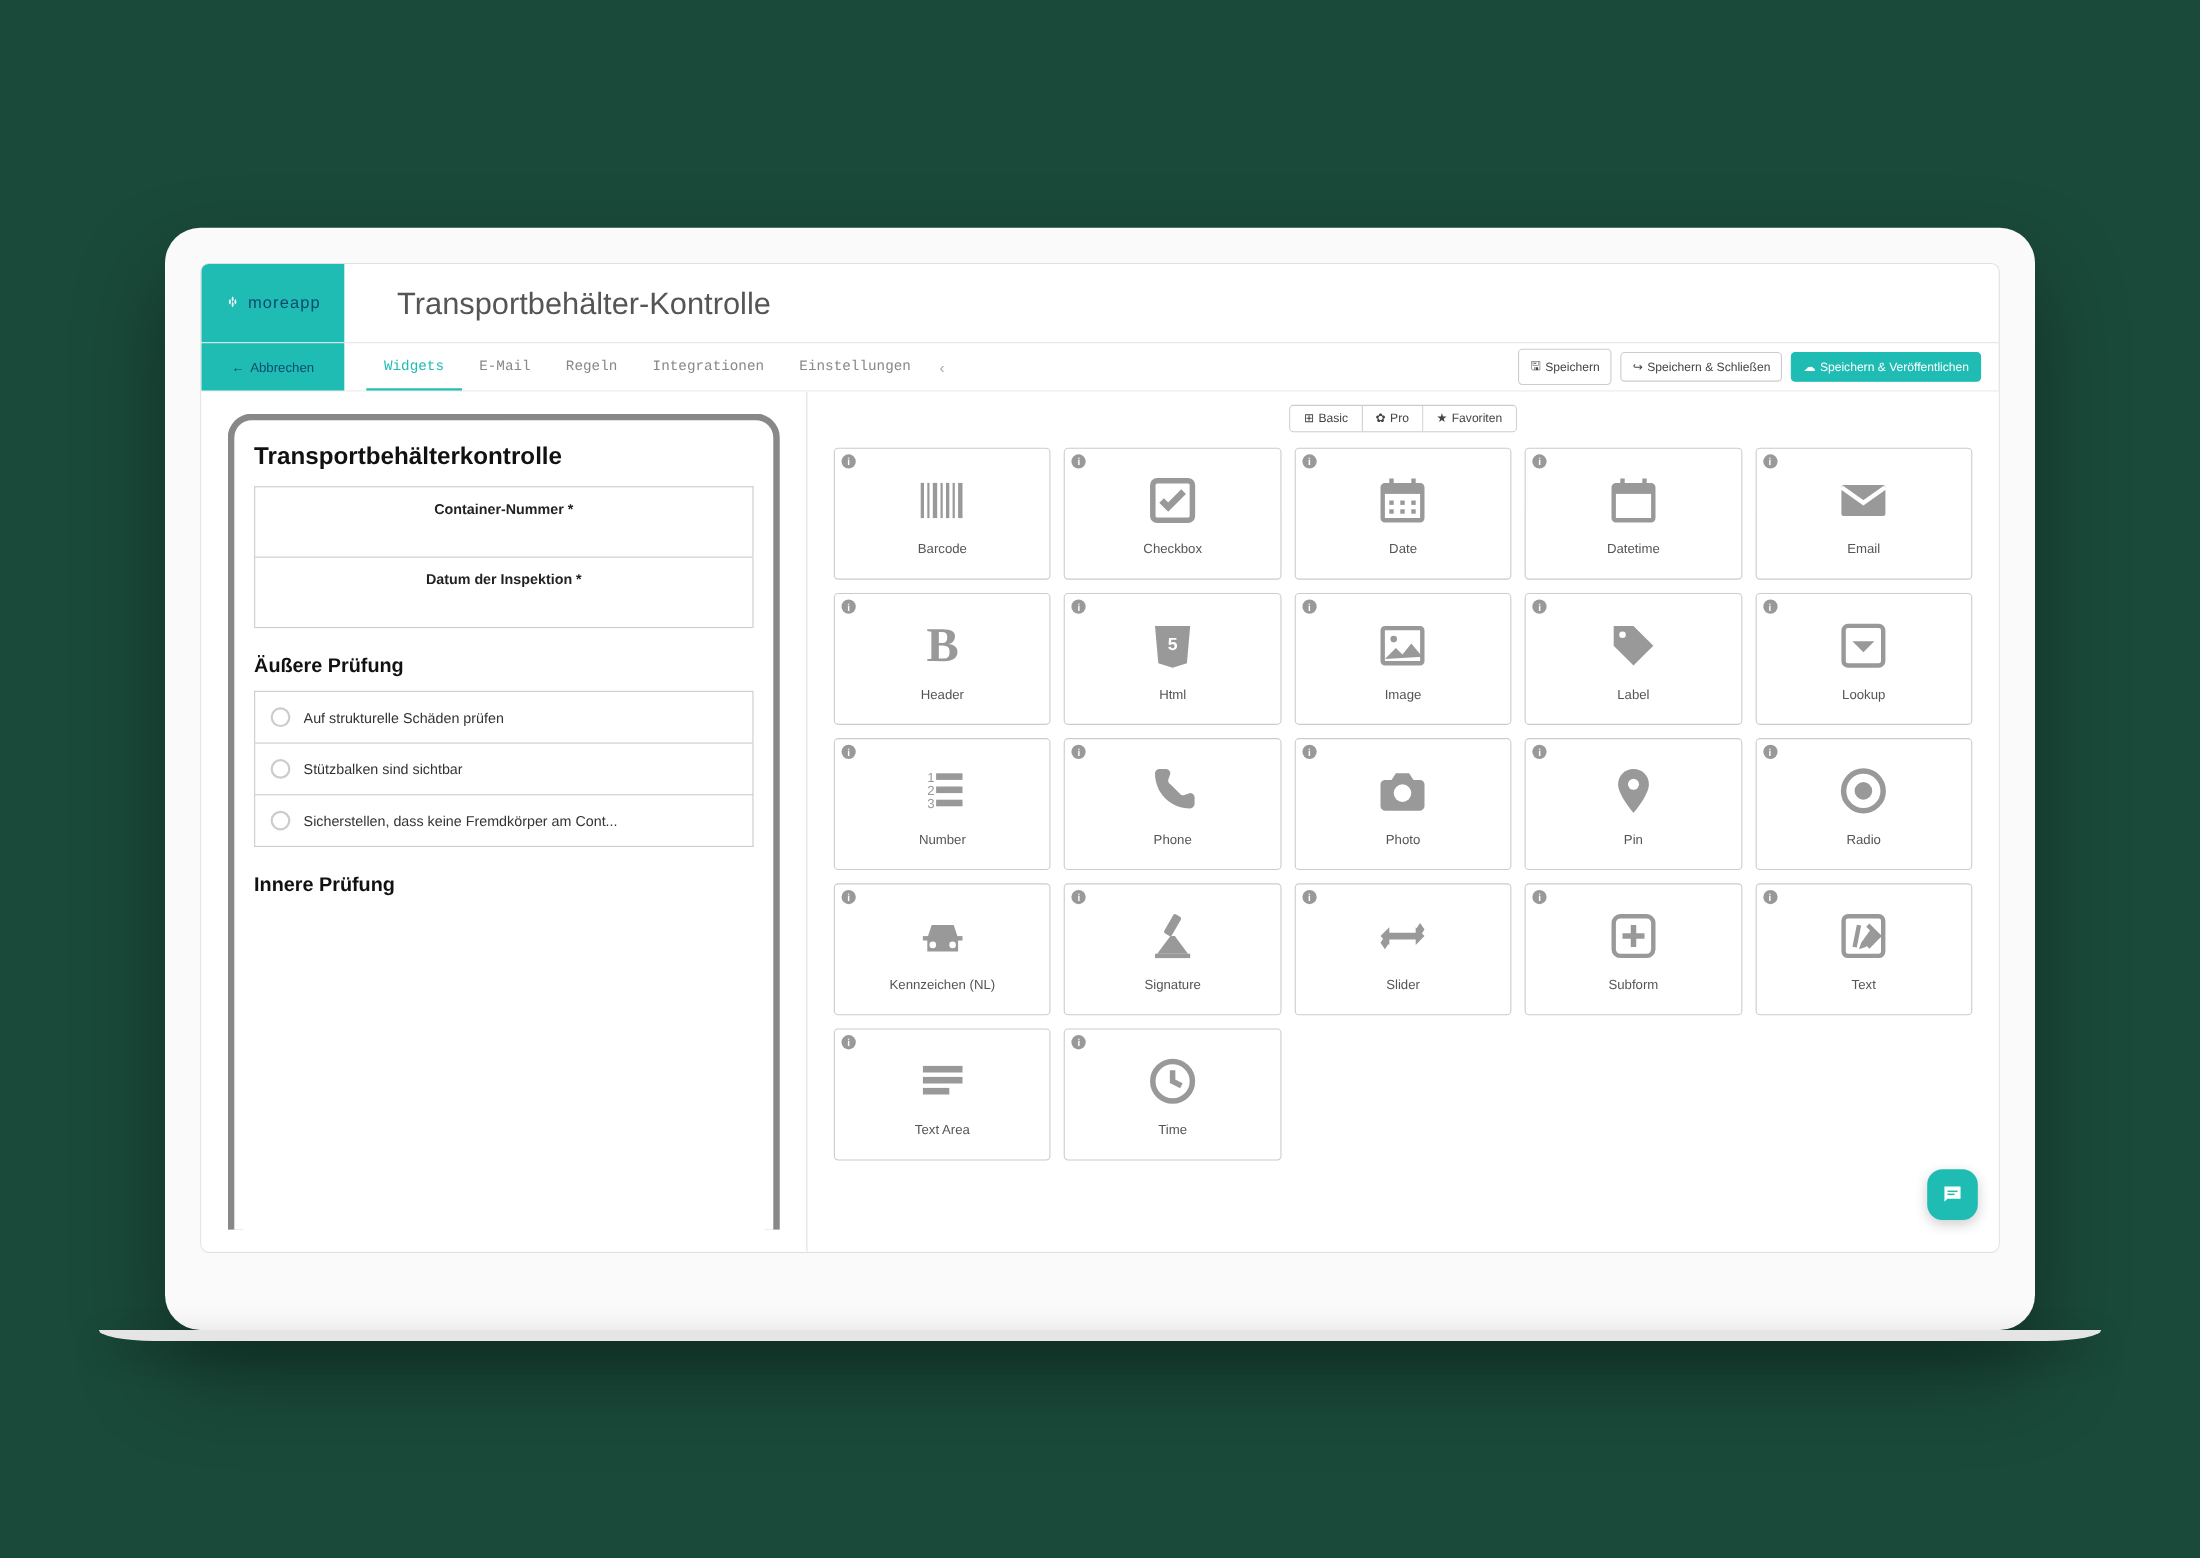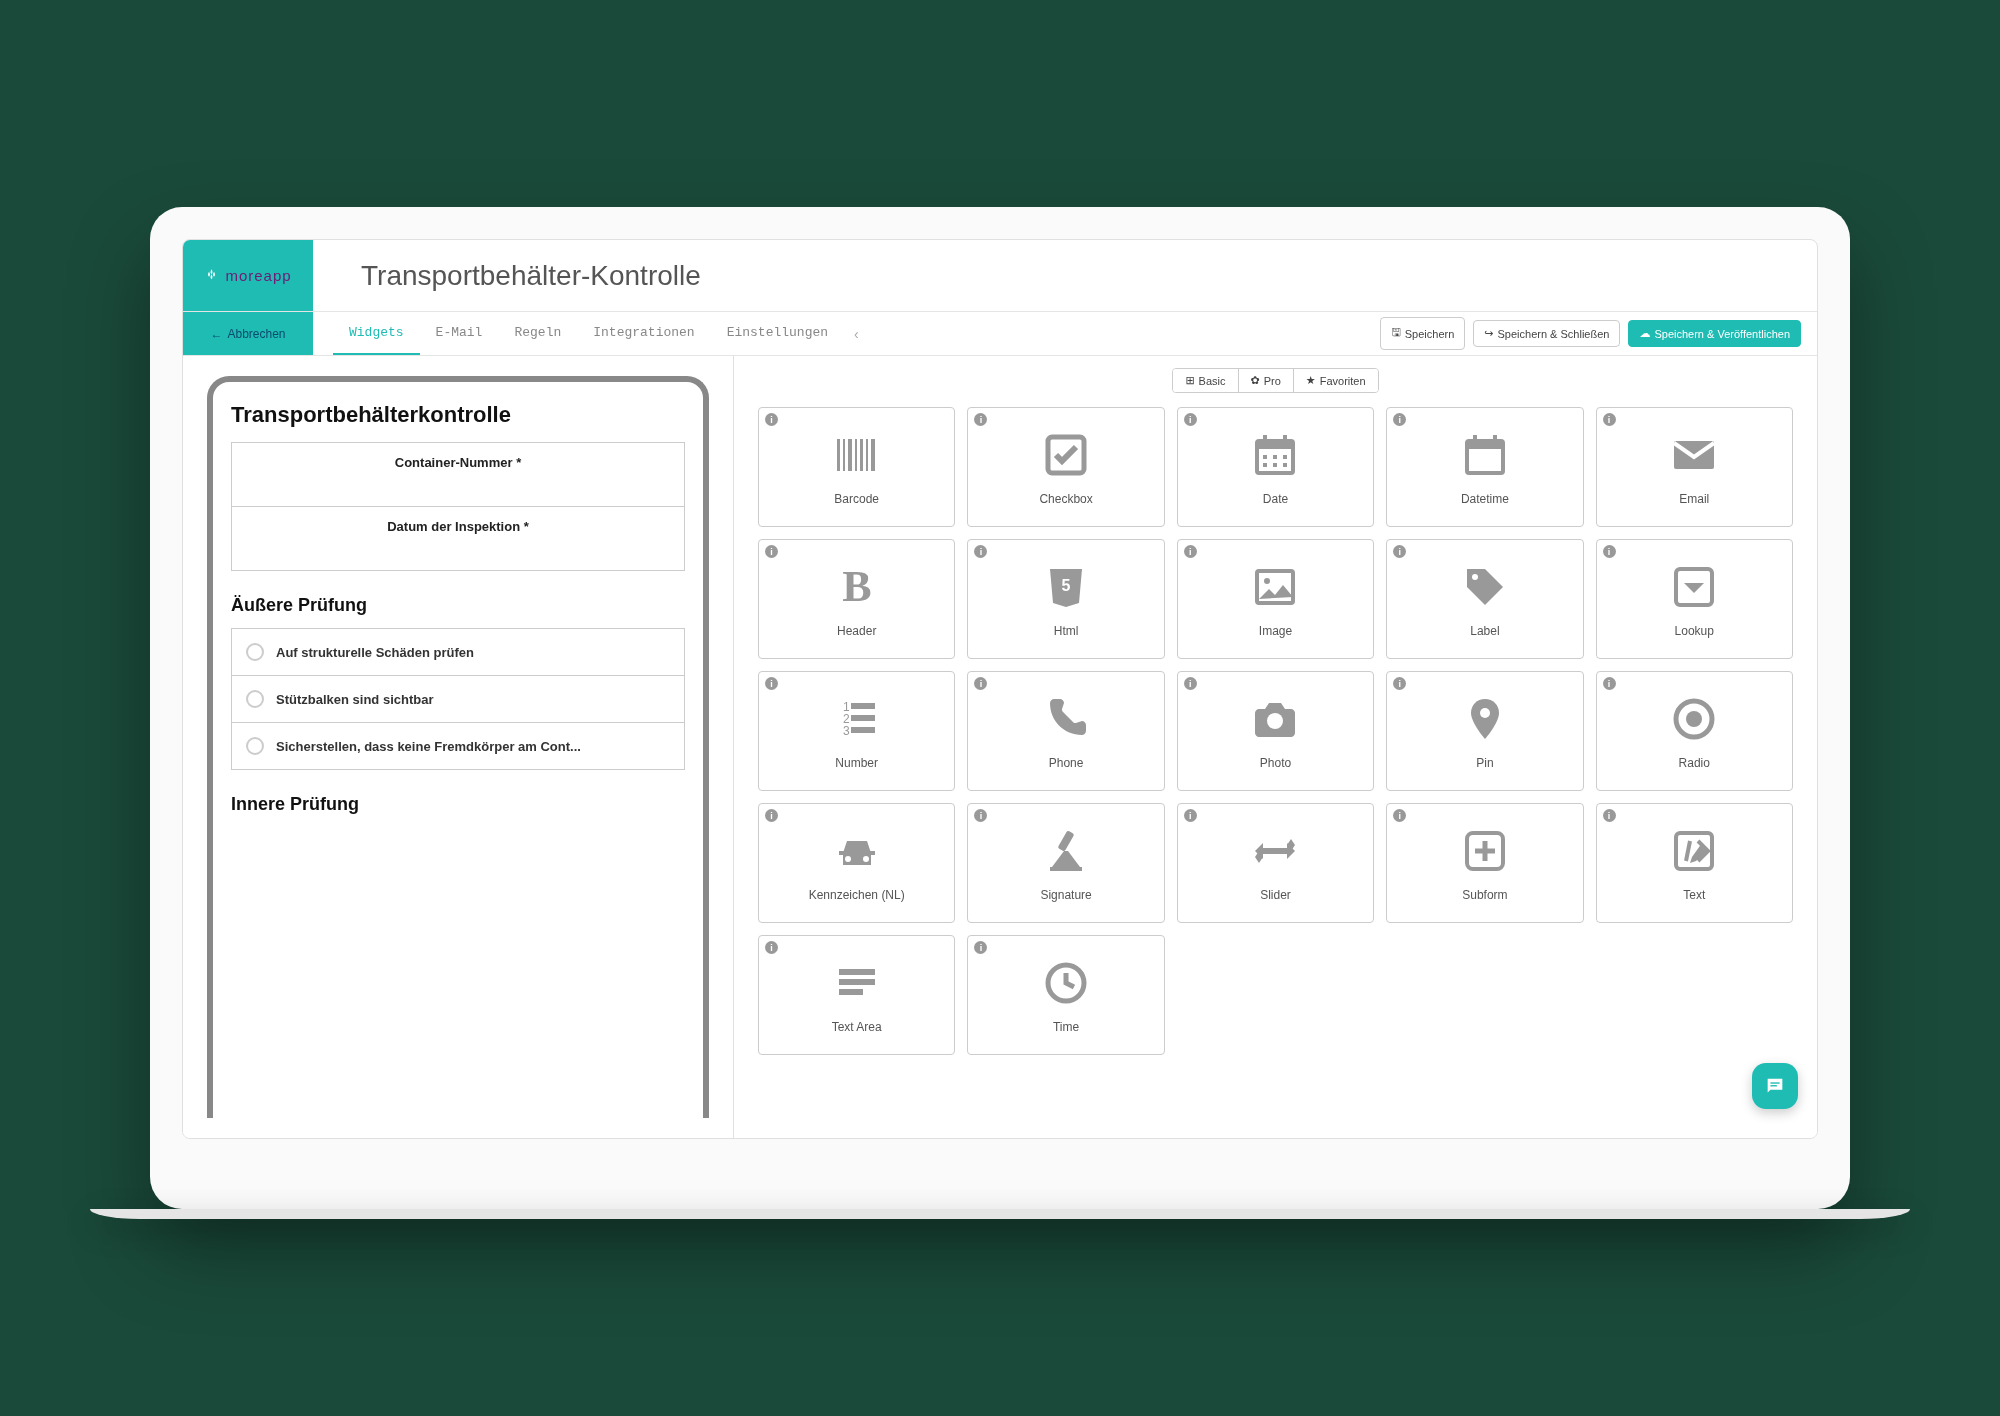--- a/index.html
+++ b/index.html
@@ -41,21 +41,21 @@
     border: 1px solid #e0e0e0;
   }
   .header-row {
     display: flex;
     align-items: stretch;
     height: 72px;
     border-bottom: 1px solid #e5e5e5;
   }
   .logo-block {
     background: #1fbcb4;
-    color: #701a75;
+    color: #0c4a6e;
     width: 130px;
     display: flex;
     align-items: center;
     justify-content: center;
     font-size: 15px;
     letter-spacing: 1px;
   }
   .logo-block svg { margin-right: 6px; }
   .page-title {
     flex: 1;
@@ -180,21 +180,20 @@
   }
   .check-row {
     border: 1px solid #ccc;
     border-top: none;
     padding: 14px;
     display: flex;
     align-items: center;
     gap: 12px;
     font-size: 13px;
     color: #333;
-    font-weight: bold;
   }
   .check-row:first-of-type { border-top: 1px solid #ccc; }
   .check-circle {
     width: 18px;
     height: 18px;
     border: 2px solid #ccc;
     border-radius: 50%;
     flex-shrink: 0;
   }
   .check-text { flex:1; white-space: nowrap; overflow: hidden; text-overflow: ellipsis; }

